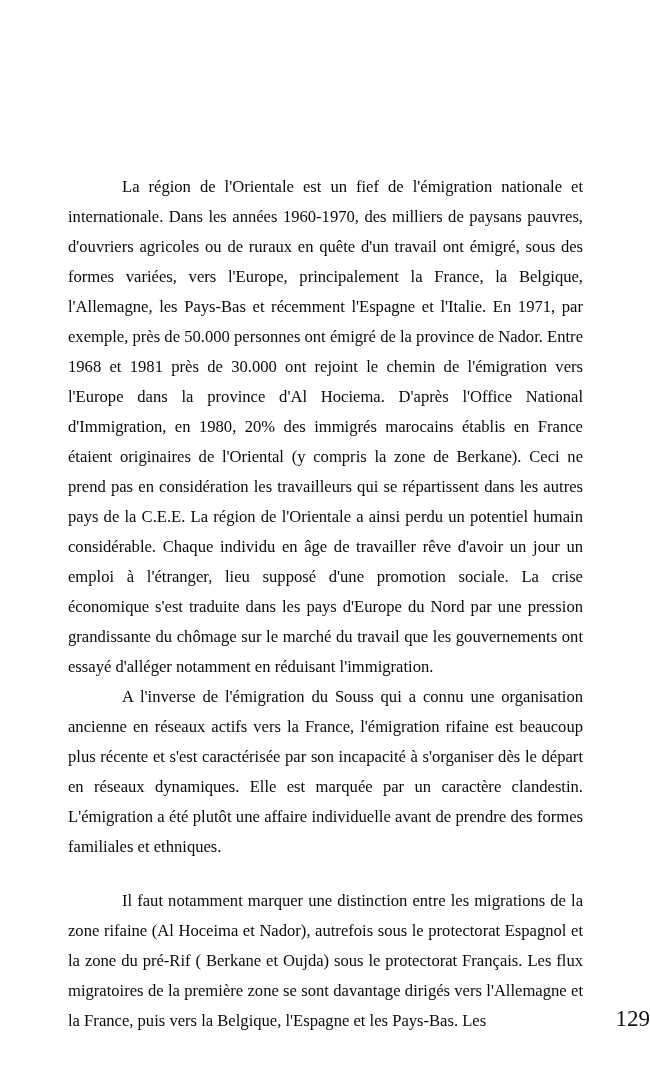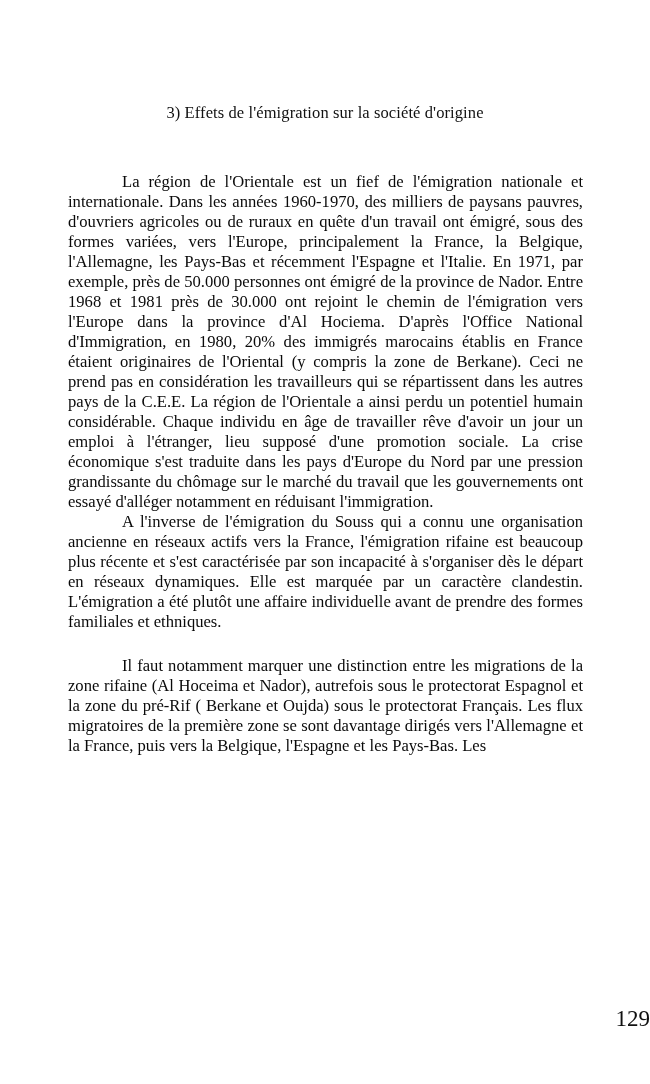--- a/index.html
+++ b/index.html
@@ -38,21 +38,21 @@
     white-space: nowrap;
   }
 
   
   .body-block {
     position: absolute;
     left: 68px;
     top: 172px;
     width: 515px;
     font-size: 16.6px;
-    line-height: 20px;
+    line-height: 30px;
     text-align: justify;
     text-justify: inter-word;
     color: #0a0a0a;
     -webkit-hyphens: none;
     hyphens: none;
   }
 
   .body-block p {
     margin: 0;
     text-indent: 54px;
@@ -84,21 +84,20 @@
     pointer-events: none;
     background: #ffffff;
     opacity: 0;
   }
 </style>
 </head>
 <body>
 
 <div class="page">
 
-  <div class="section-heading">3) Effets de l'émigration sur la société d'origine</div>
 
   <div class="body-block">
     <p>La région de l'Orientale est un fief de l'émigration nationale et internationale. Dans les années 1960-1970, des milliers de paysans pauvres, d'ouvriers agricoles ou de ruraux en quête d'un travail ont émigré, sous des formes variées, vers l'Europe, principalement la France, la Belgique, l'Allemagne, les Pays-Bas et récemment l'Espagne et l'Italie. En 1971, par exemple, près de  50.000 personnes ont émigré de la province de Nador. Entre 1968 et 1981 près de 30.000 ont rejoint le chemin de l'émigration vers l'Europe dans la province d'Al Hociema. D'après l'Office National d'Immigration, en 1980, 20% des immigrés marocains établis en France étaient originaires de l'Oriental (y compris la zone de Berkane). Ceci ne prend pas en considération les travailleurs qui se répartissent dans les autres pays de la C.E.E. La région de l'Orientale a ainsi perdu un potentiel humain considérable. Chaque individu en âge de travailler rêve d'avoir un jour un emploi à l'étranger, lieu supposé d'une promotion sociale. La crise économique s'est traduite dans les pays d'Europe du Nord par une pression grandissante du chômage sur le marché du travail que les gouvernements ont essayé d'alléger notamment en réduisant l'immigration.</p>
     <p>A l'inverse de l'émigration du Souss qui a connu une organisation ancienne en réseaux actifs vers la France, l'émigration rifaine est beaucoup plus récente et s'est caractérisée par son incapacité à s'organiser dès le départ en réseaux dynamiques. Elle est marquée par un caractère clandestin. L'émigration a été plutôt une affaire individuelle avant de prendre des formes familiales et ethniques.</p>
     <p class="continues">Il faut notamment marquer une distinction entre les migrations de la zone rifaine (Al Hoceima et Nador), autrefois sous le protectorat Espagnol et la zone du pré-Rif ( Berkane et Oujda) sous le protectorat Français. Les flux migratoires de la première zone se sont davantage dirigés vers l'Allemagne et la France, puis vers la Belgique, l'Espagne et les Pays-Bas. Les</p>
   </div>
 
   <div class="folio">129</div>
 
   <div class="scan-tone"></div>

